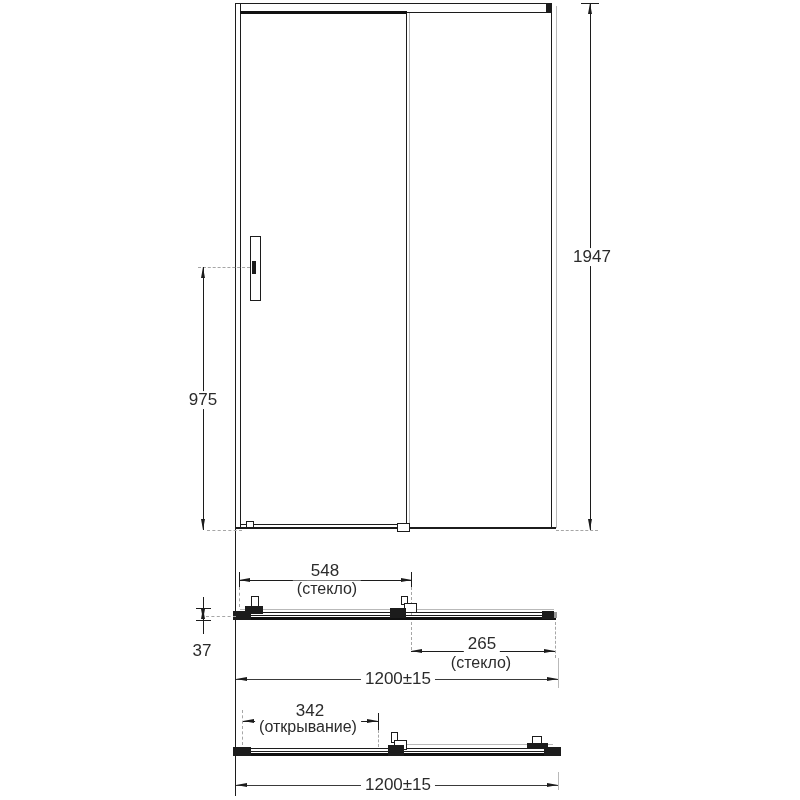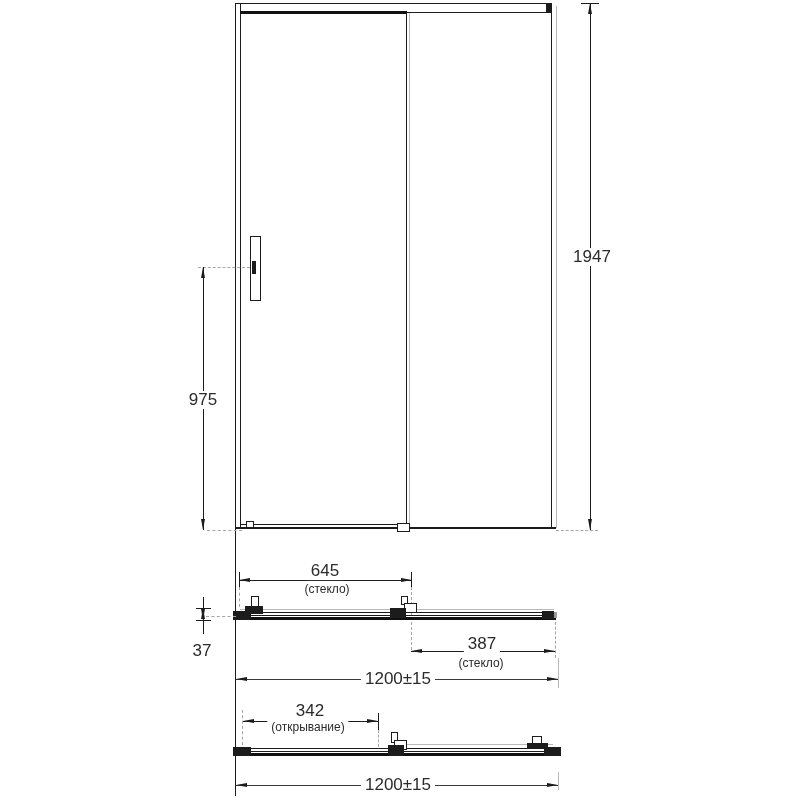--- a/index.html
+++ b/index.html
@@ -21,21 +21,21 @@
   .ar{position:absolute;width:0;height:0;}
   .ar-l{border-top:2.5px solid transparent;border-bottom:2.5px solid transparent;border-right:11px solid #1c1c1c;}
   .ar-r{border-top:2.5px solid transparent;border-bottom:2.5px solid transparent;border-left:11px solid #1c1c1c;}
   .ar-u{border-left:2.5px solid transparent;border-right:2.5px solid transparent;border-bottom:11px solid #1c1c1c;}
   .ar-d{border-left:2.5px solid transparent;border-right:2.5px solid transparent;border-top:11px solid #1c1c1c;}
   .dim-label{
     position:absolute;background:#ffffff;color:#2b2b2b;
     font-size:17px;line-height:1.05;padding:0 4px;white-space:nowrap;
     transform:translate(-50%,-50%);text-align:center;
   }
-  .dim-note{font-size:12px;}
+  .dim-note{font-size:16px;}
 </style>
 </head>
 <body>
 
 <div id="canvas">
 
   <div>
 
     <div class="ln v" style="left:235px;top:3px;height:793px;"></div>
     <div class="ln v" style="left:240px;top:3px;height:525px;"></div>
@@ -79,41 +79,41 @@
 
   <div>
 
     <div class="ln h" style="left:239px;top:580px;width:173px;"></div>
     <div class="ar ar-l" style="left:239px;top:578px;"></div>
     <div class="ar ar-r" style="left:401px;top:578px;"></div>
     <div class="ln v" style="left:239px;top:572px;height:15px;"></div>
     <div class="dv" style="left:239px;top:587px;height:20px;"></div>
     <div class="ln v" style="left:411px;top:572px;height:15px;"></div>
     <div class="dv" style="left:411px;top:587px;height:63px;"></div>
-    <div class="dim-label" style="left:325px;top:571px;">645</div>
+    <div class="dim-label" style="left:325px;top:571px;">548</div>
     <div class="dim-label dim-note" style="left:327px;top:589px;">(стекло)</div>
 
     <div class="ln h gray" style="left:240px;top:609px;width:314px;"></div>
     <div class="ln h" style="left:237px;top:612px;width:317px;"></div>
     <div class="ln h" style="left:237px;top:615px;width:317px;"></div>
     <div class="ln h3" style="left:236px;top:617px;width:320px;background:#111;"></div>
     <div class="fill" style="left:233px;top:611px;width:18px;height:9px;"></div>
     <div class="fillg" style="left:553px;top:612px;width:4px;height:6px;"></div>
     <div class="fill" style="left:542px;top:611px;width:12px;height:8px;"></div>
     <div class="box" style="left:251px;top:596px;width:8px;height:14px;border-width:1.5px;"></div>
     <div class="fill" style="left:245px;top:606px;width:18px;height:8px;"></div>
     <div class="box" style="left:401px;top:596px;width:7px;height:9px;border-width:1.5px;"></div>
     <div class="box" style="left:404px;top:603px;width:13px;height:10px;border-width:1.5px;"></div>
     <div class="fill" style="left:390px;top:608px;width:16px;height:10px;"></div>
 
     <div class="ln h" style="left:411px;top:651px;width:144px;"></div>
     <div class="ar ar-l" style="left:411px;top:649px;"></div>
     <div class="ar ar-r" style="left:544px;top:649px;"></div>
     <div class="dv" style="left:555px;top:622px;height:36px;"></div>
-    <div class="dim-label" style="left:482px;top:644px;">387</div>
+    <div class="dim-label" style="left:482px;top:644px;">265</div>
     <div class="dim-label dim-note" style="left:481px;top:663px;">(стекло)</div>
 
     <div class="ln h" style="left:236px;top:679px;width:322px;background:#3a3a3a;"></div>
     <div class="ar ar-l" style="left:236px;top:677px;"></div>
     <div class="ar ar-r" style="left:547px;top:677px;"></div>
     <div class="ln v gray" style="left:558px;top:658px;height:30px;"></div>
     <div class="dim-label" style="left:398px;top:679px;">1200±15</div>
 
     <div class="ln v" style="left:203px;top:597px;height:37px;"></div>
     <div class="ln h" style="left:196px;top:608px;width:15px;"></div>

